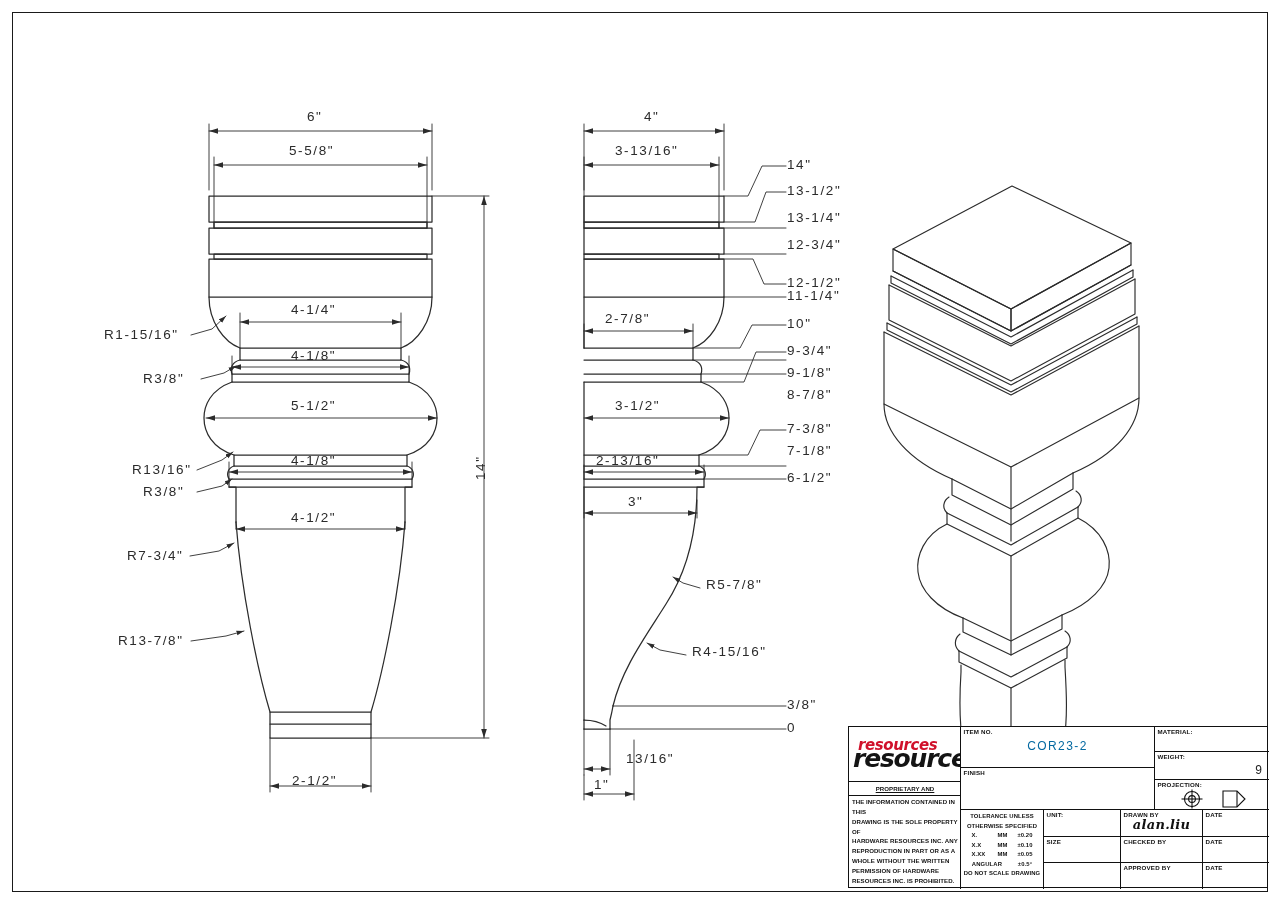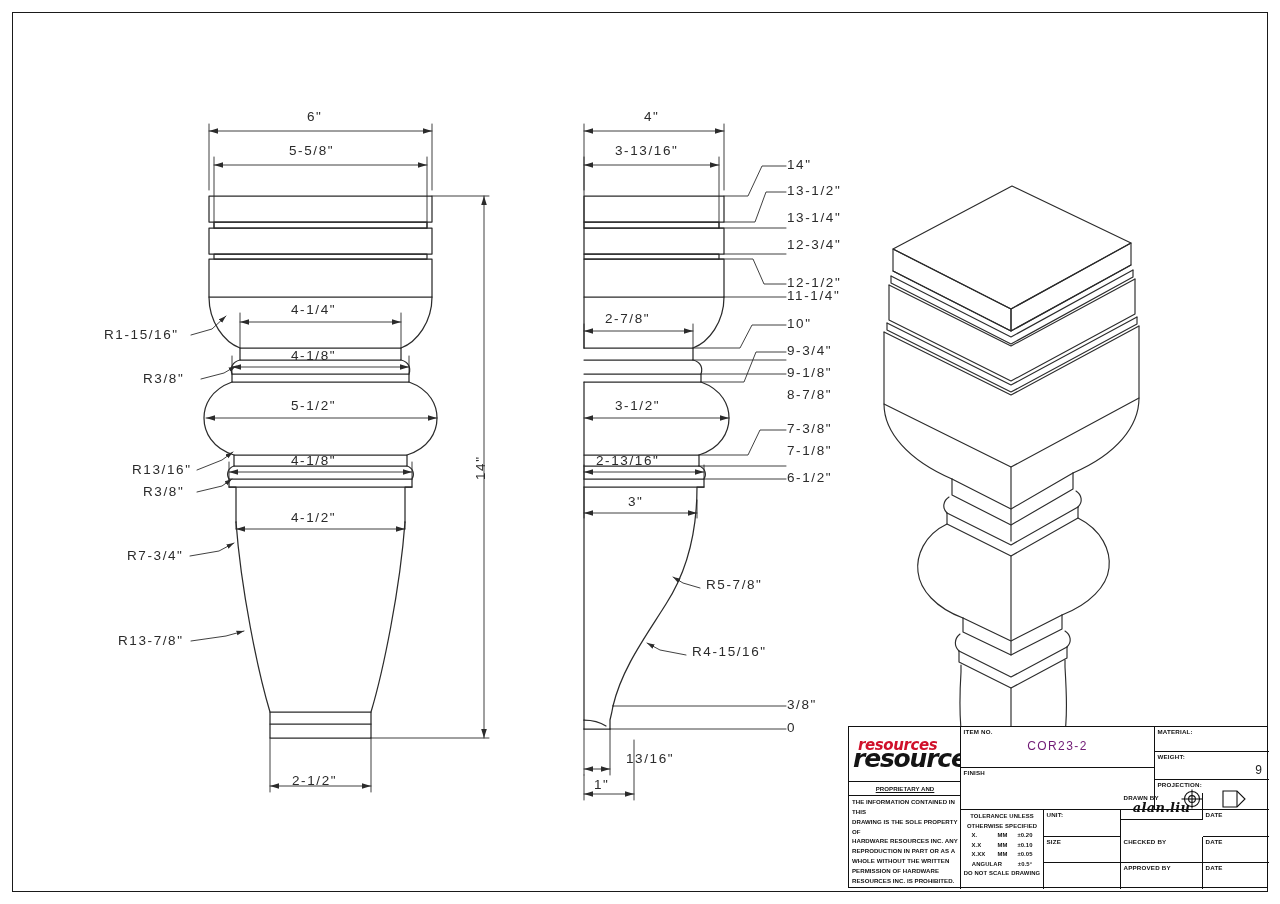--- a/index.html
+++ b/index.html
@@ -61,21 +61,21 @@
     font-weight: bold;
     letter-spacing: .2px;
     color: #111;
     padding: 1.5px 0 0 2.5px;
     line-height: 1.1;
   }
   .tb-val-center {
     text-align: center;
     font-size: 12px;
     letter-spacing: 1.4px;
-    color: #701a75;
+    color: #0369a1;
     margin-top: 4px;
   }
   .tb-val-right {
     text-align: right;
     font-size: 12px;
     color: #222;
     padding-right: 7px;
     margin-top: 3px;
   }
   .legal {
@@ -517,21 +517,21 @@
       <div class="tb-val-center"></div>
     </div>
 
     <div class="cell" style="left:195px; top:110px; width:77px; height:26px;">
       <div class="tb-label">SIZE</div>
       <div class="tb-val-center"></div>
     </div>
 
     <div class="cell" style="left:195px; top:136px; width:77px; height:26px; border-bottom:none;"></div>
 
-    <div class="cell" style="left:272px; top:66px; width:82px; height:27px;">
+    <div class="cell" style="left:272px; top:83px; width:82px; height:27px;">
       <div class="tb-label">DRAWN BY</div>
       <div class="sig">alan.liu</div>
     </div>
     <div class="cell" style="left:272px; top:110px; width:82px; height:26px;">
       <div class="tb-label">CHECKED BY</div>
       <div class="tb-val-center"></div>
     </div>
     <div class="cell" style="left:272px; top:136px; width:82px; height:26px; border-bottom:none;">
       <div class="tb-label">APPROVED BY</div>
       <div class="tb-val-center"></div>

